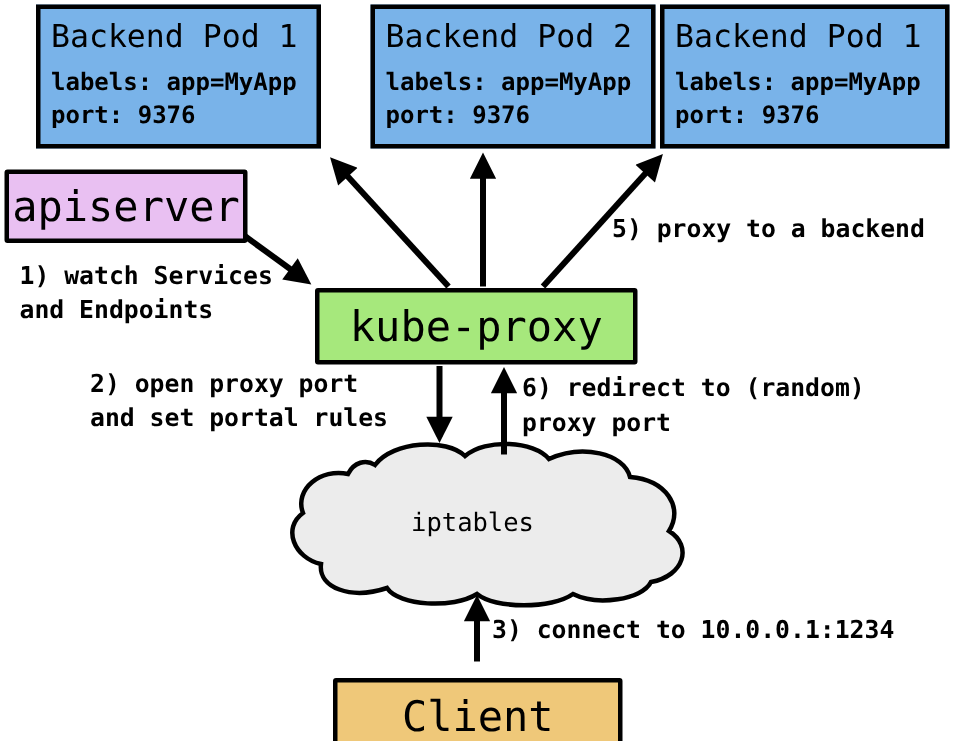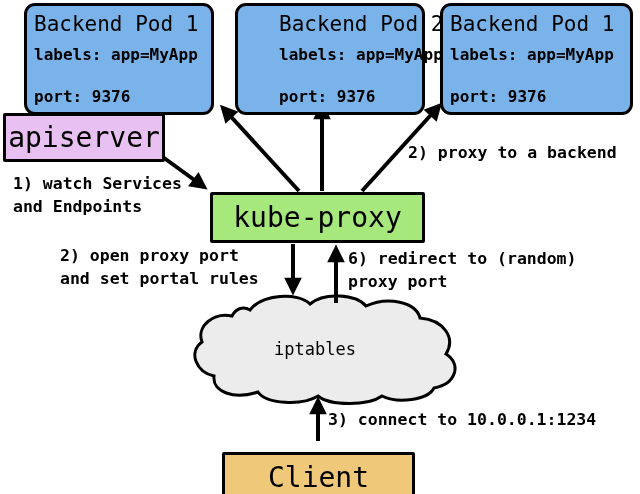--- a/index.html
+++ b/index.html
@@ -18,39 +18,39 @@
     width: 640px; height: 494px;
     z-index: 1;
   }
   .node {
     position: absolute;
     border: 3px solid var(--line, #000);
     box-sizing: border-box;
     z-index: 2;
   }
   .pod {
-    width: 190px; height: 112px; top: 3px;
+    width: 190px; height: 96px; top: 3px;
     background: var(--pod_fill, #79B3E9);
-    border-radius: 11px;
+    border-radius: 0;
   }
   .pod-title {
     font-size: 21px;
     line-height: 26px;
     margin: 5px 0 0 7px;
     white-space: nowrap;
   }
   .pod-line {
     font-size: 16px;
     line-height: 22px;
     white-space: nowrap;
     margin-left: 7px;
     font-weight: bold;
   }
   .pod-labels { margin-top: 7px; }
-  .pod-port { margin-top: 20px; }
+  .pod-port { margin-top: 0; }
   .titlebox {
     display: flex;
     align-items: center;
     justify-content: center;
     font-size: 28px;
     white-space: nowrap;
     border-radius: 2px;
   }
   #apiserver-node {
     left: 3px; top: 113px; width: 162px; height: 49px;
@@ -120,21 +120,21 @@
     <line x1="336" y1="303" x2="336" y2="249" stroke="#000" stroke-width="4" marker-end="url(#ah)"></line>
     <line x1="318" y1="441" x2="318" y2="401" stroke="#000" stroke-width="4" marker-end="url(#ah)"></line>
   </svg>
 
   <div class="node pod" style="left:24px;">
     <div class="pod-title">Backend Pod 1</div>
     <div class="pod-line pod-labels">labels: app=MyApp</div>
     <div class="pod-line pod-port">port: 9376</div>
   </div>
 
-  <div class="node pod" style="left:235px;padding-left:34px;">
+  <div class="node pod" style="left:247px;">
     <div class="pod-title">Backend Pod 2</div>
     <div class="pod-line pod-labels">labels: app=MyApp</div>
     <div class="pod-line pod-port">port: 9376</div>
   </div>
 
   <div class="node pod" style="left:440px; width:193px;">
     <div class="pod-title">Backend Pod 1</div>
     <div class="pod-line pod-labels">labels: app=MyApp</div>
     <div class="pod-line pod-port">port: 9376</div>
   </div>
@@ -153,15 +153,15 @@
 
   <div id="iptables-label">iptables</div>
 
   <div id="step1-label" class="annotation">1) watch Services
 and Endpoints</div>
   <div id="step2-label" class="annotation">2) open proxy port
 and set portal rules</div>
   <div id="step3-label" class="annotation">3) connect to 10.0.0.1:1234</div>
   <div id="step4-label" class="annotation">6) redirect to (random)
 proxy port</div>
-  <div id="step5-label" class="annotation">2) proxy to a backend</div>
+  <div id="step5-label" class="annotation">5) proxy to a backend</div>
 
 </div>
 
 </body></html>

